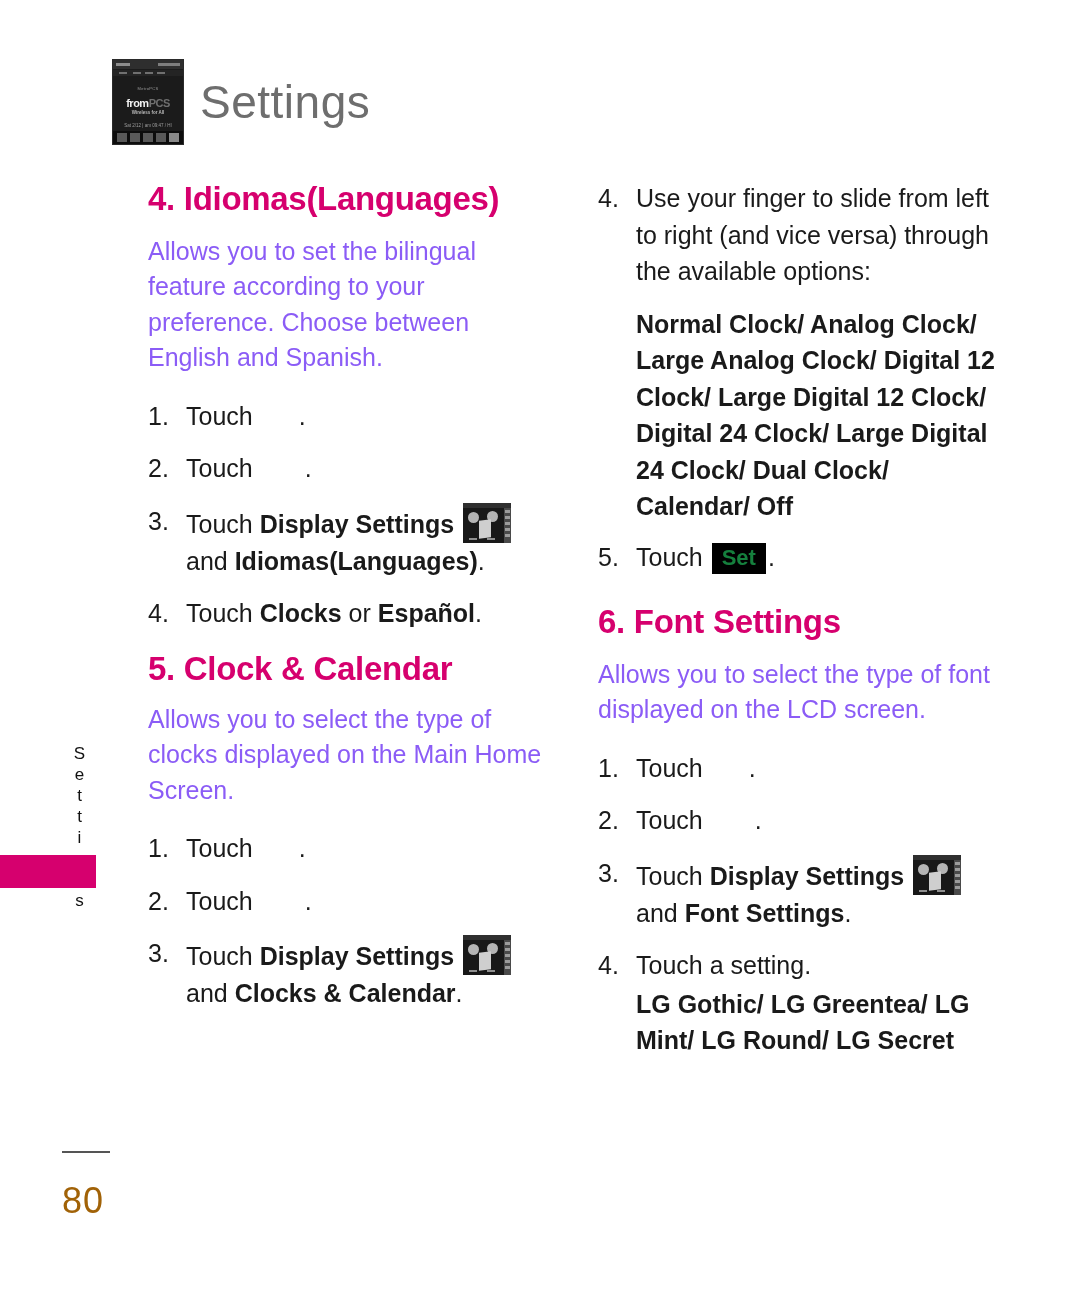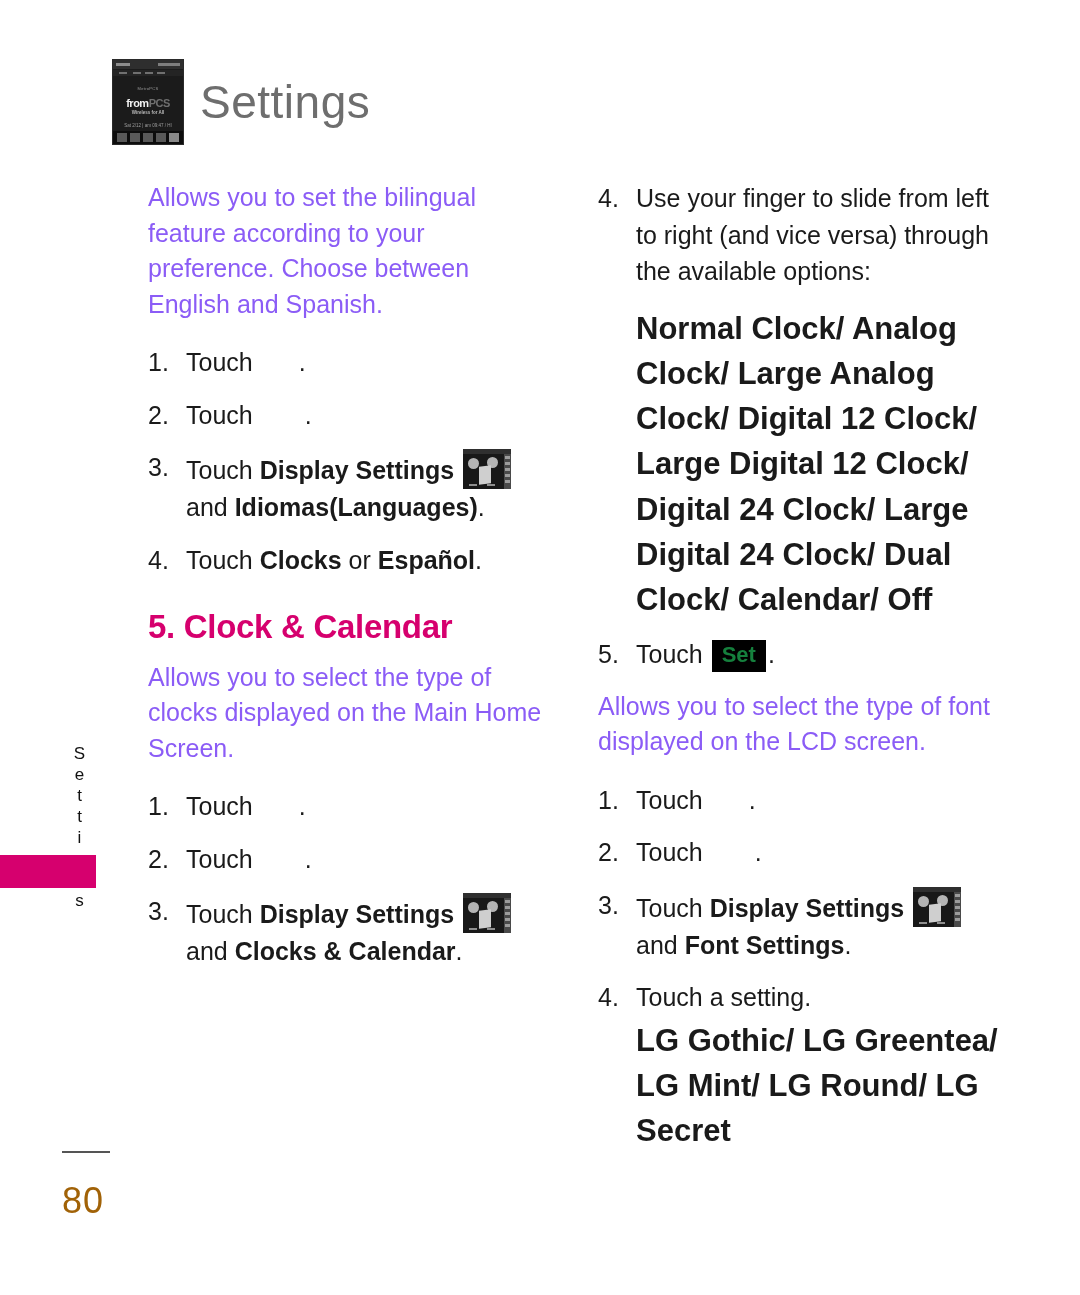--- a/index.html
+++ b/index.html
@@ -236,21 +236,21 @@
     color: #15803d;
     font-size: 22px;
     font-weight: bold;
     padding: 2px 10px 4px 10px;
     line-height: 1.15;
     vertical-align: 1px;
     margin: 0 2px;
   }
 
   .option-list {
-    font-size: 31px;
+    font-size: 25px;
     font-weight: bold;
     line-height: 1.46;
     margin: 0 0 14px 0;
     padding-left: 38px;
   }
   .option-list.in-step {
     padding-left: 0;
     margin-top: 2px;
     margin-bottom: 5px;
   }
@@ -295,20 +295,21 @@
   <h1 class="page-title">Settings</h1>
 </div>
 
 <div class="side-tab">
   <span class="side-tab-label">Settings</span>
 </div>
 <div class="side-tab-block"></div>
 
 <div class="col col-left">
 
+  <h2 class="section">4. Idiomas(Languages)</h2>
   <p class="body">Allows you to set the bilingual feature according to your preference. Choose between English and Spanish.</p>
 
   <ol class="steps">
     <li>
       <span class="num">1.</span>
       <span>Touch</span><span class="icon-gap"></span><span>.</span>
     </li>
     <li>
       <span class="num">2.</span>
       <span>Touch</span><span class="icon-gap wide"></span><span>.</span>
@@ -327,21 +328,21 @@
     </li>
     <li>
       <span class="num">4.</span>
       <span>Touch</span>
       <b>Clocks</b>
       <span>or</span>
       <b>Español</b><span>.</span>
     </li>
   </ol>
 
-  <h2 class="section tight" style="margin-top:30px">5. Clock &amp; Calendar</h2>
+  <h2 class="section tight" style="margin-top:18px">5. Clock &amp; Calendar</h2>
   <p class="body">Allows you to select the type of clocks displayed on the Main Home Screen.</p>
 
   <ol class="steps">
     <li>
       <span class="num">1.</span>
       <span>Touch</span><span class="icon-gap"></span><span>.</span>
     </li>
     <li>
       <span class="num">2.</span>
       <span>Touch</span><span class="icon-gap wide"></span><span>.</span>
@@ -373,20 +374,21 @@
   <div class="option-list">Normal Clock/ Analog Clock/ Large Analog Clock/ Digital 12 Clock/ Large Digital 12 Clock/ Digital 24 Clock/ Large Digital 24 Clock/ Dual Clock/ Calendar/ Off</div>
 
   <ol class="steps">
     <li>
       <span class="num">5.</span>
       <span>Touch</span>
       <span class="set-btn">Set</span><span>.</span>
     </li>
   </ol>
 
+  <h2 class="section" style="margin-top:28px">6. Font Settings</h2>
   <p class="body">Allows you to select the type of font displayed on the LCD screen.</p>
 
   <ol class="steps">
     <li>
       <span class="num">1.</span>
       <span>Touch</span><span class="icon-gap"></span><span>.</span>
     </li>
     <li>
       <span class="num">2.</span>
       <span>Touch</span><span class="icon-gap wide"></span><span>.</span>

